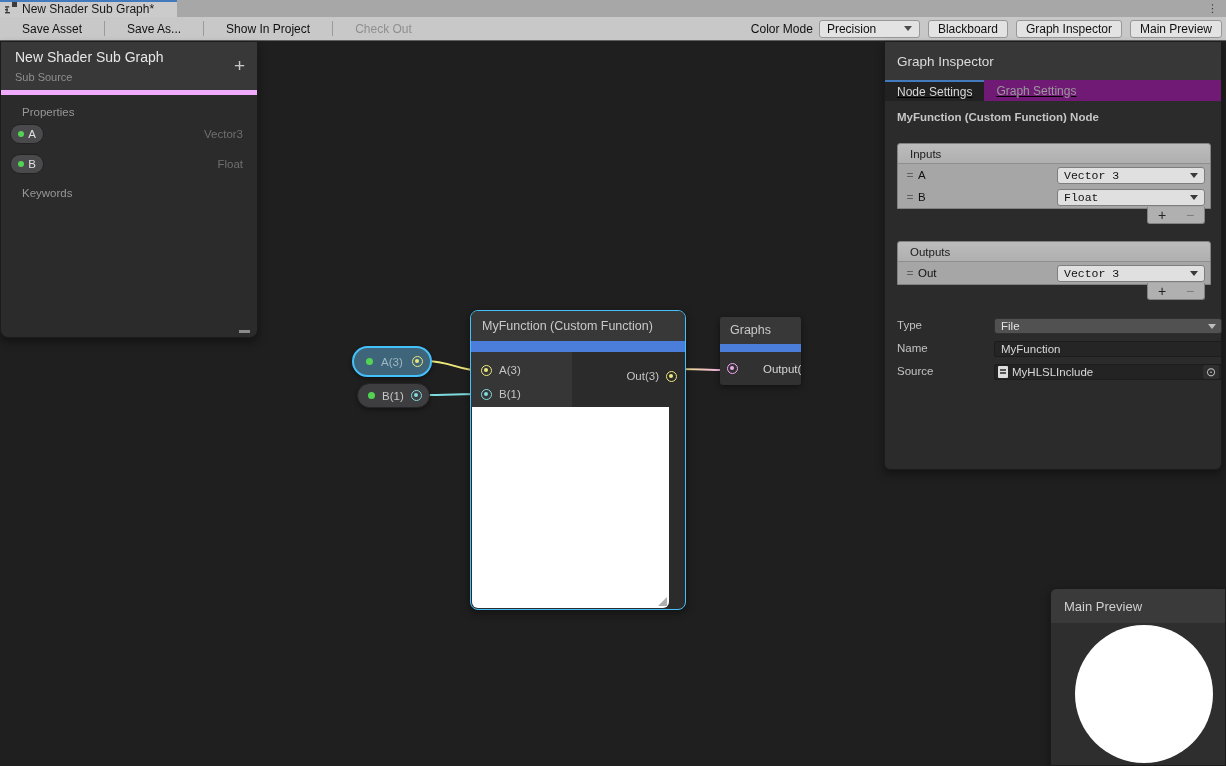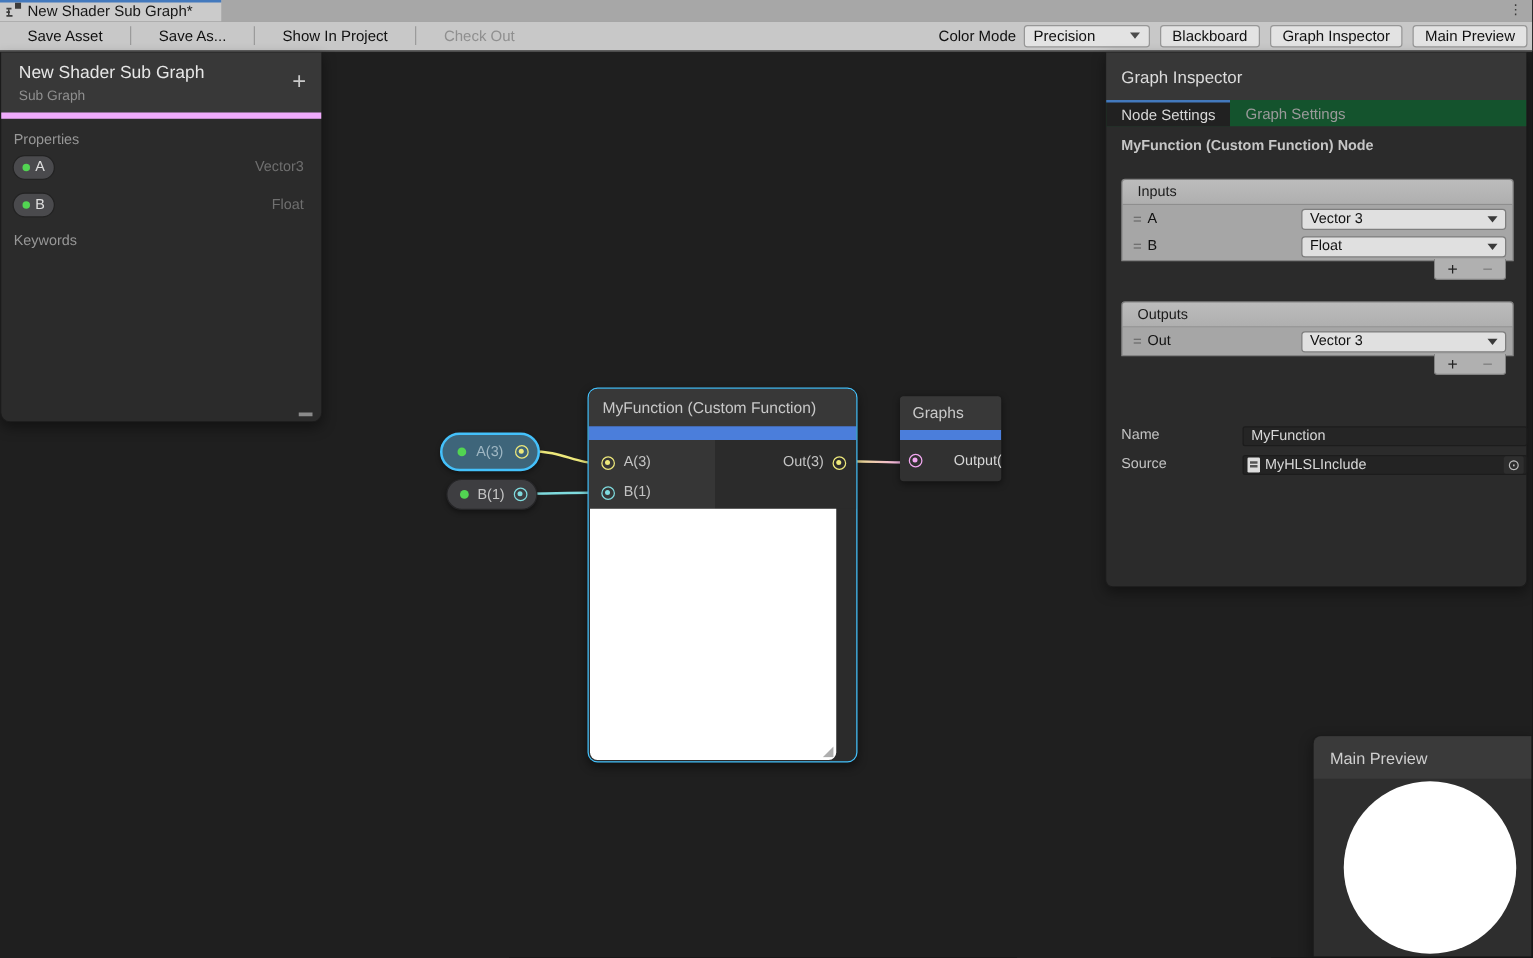--- a/index.html
+++ b/index.html
@@ -54,21 +54,21 @@
   .node-fn { position:absolute; left:470px; top:310px; width:216px; height:300px; background:#2B2B2B;
              border:1.5px solid var(--selection-blue,#44C1FB); border-radius:8px; overflow:hidden;
              box-shadow:0 3px 8px rgba(0,0,0,.45); }
   .node-title { height:30px; background:#383838; color:#C9C9C9; font-size:12.5px; line-height:30px; padding-left:11px; white-space:nowrap; }
   .node-strip { height:11px; background:var(--node-accent-blue,#4B7EDB); }
   .node-body { height:55px; display:flex; }
   .in-col { width:101px; background:#363636; padding-top:6px; }
   .out-col { flex:1; background:#2B2B2B; padding:6px 8px 0 0; display:flex; flex-direction:column; align-items:flex-end; }
   .prow { display:flex; align-items:center; gap:7px; height:24px; padding-left:10px; }
   .prow .plabel { font-size:11.5px; color:#C4C4C4; }
-  .orow { display:flex; align-items:center; gap:7px; height:24px;margin-left:28px; }
+  .orow { display:flex; align-items:flex-end; gap:7px; height:24px;margin-left:28px; }
   .orow .plabel { font-size:11.5px; color:#C4C4C4; }
   .node-preview { position:absolute; left:1px; top:96px; width:197px; height:201px; background:#FFFFFF;
                   border-radius:0 0 6px 6px; }
   .preview-grip { position:absolute; right:2px; bottom:2px; width:9px; height:9px; background:#9A9A9A;
                   clip-path:polygon(100% 0, 100% 100%, 0 100%); opacity:.8; }
 
   
   .node-out { position:absolute; left:720px; top:317px; width:81px; height:68px; background:#313131;
               border-radius:3px; overflow:hidden; box-shadow:0 2px 6px rgba(0,0,0,.45); }
   .node-out .node-title { height:27px; line-height:27px; padding-left:10px; font-size:12.5px; }
@@ -78,48 +78,48 @@
 
   
   .panel { position:absolute; background:#2B2B2B; box-shadow:0 4px 10px rgba(0,0,0,.4); }
 
   
   .blackboard { left:0; top:42px; width:258px; height:296px; border-radius:0 0 8px 8px; border:1px solid #1B1B1B; border-top:none; }
   .bb-header { height:53px; background:#383838; border-bottom:5px solid #f0abfc; position:relative; padding:7px 0 0 14px; }
   .bb-title { font-size:14px; color:#E6E6E6; }
   .bb-sub { font-size:11px; color:#8F8F8F; margin-top:6px; }
   .bb-add { position:absolute; right:12px; top:14px; font-size:19px; color:#C9C9C9; line-height:1; cursor:default; }
-  .bb-section { font-size:11.5px; color:#979797; padding-left:10px; }
+  .bb-section { font-size:11.5px; color:#979797; padding-left:21px; }
   .bb-sec-props { margin-top:11px; }
   .bb-row { position:relative; height:28px; margin-top:2px; display:flex; align-items:center; }
   .bb-pill { margin-left:9px; width:34px; height:20px; border-radius:10px; background:#4A4A4D; border:1px solid #222;
              display:flex; align-items:center; justify-content:center; gap:4px; }
   .bb-pill .gdot { width:6px; height:6px; }
   .bb-pill-name { font-size:11.5px; color:#E0E0E0; }
   .bb-type { position:absolute; right:14px; font-size:11.5px; color:#6F6F6F; }
   .bb-sec-keys { margin-top:9px; }
   .bb-resize { position:absolute; right:7px; bottom:4px; width:11px; height:3px; background:#8A8A8A; }
 
   
   .inspector { left:884px; top:42px; width:338px; height:428px; border-radius:0 0 6px 6px; border:1px solid #1B1B1B; border-top:none; }
   .gi-header { height:38px; background:#373737; display:flex; align-items:center; padding-left:12px; }
   .gi-title { font-size:13.5px; color:#DCDCDC; }
-  .gi-tabs { height:21px; display:flex; background:#14532d; }
+  .gi-tabs { height:21px; display:flex; background:#701a75;text-decoration:underline; }
   .gi-tab { height:100%; display:flex; align-items:center; padding:0 12px; font-size:12px; color:#9A9A9A; }
   .gi-tab.active { background:#212121; border-top:2px solid var(--tab-accent-blue,#4379BD); color:#D8D8D8; }
   .gi-heading { margin:10px 0 0 12px; font-size:11.5px; font-weight:bold; color:#C6C6C6; }
 
   .rl-box { position:absolute; left:12px; width:314px; background:#A6A6A6; border:1px solid #828282; border-radius:3px 3px 0 0; }
   .rl-head { height:20px; background:linear-gradient(#BCBCBC,#AFAFAF); border-bottom:1px solid #8E8E8E;
              display:flex; align-items:center; padding-left:12px; font-size:11.5px; color:#1A1A1A; border-radius:3px 3px 0 0; }
   .rl-row { height:22px; display:flex; align-items:center; position:relative; }
   .rl-drag { width:16px; text-align:center; font-size:12px; color:#5F5F5F; margin-left:4px; }
   .rl-name { font-size:11.5px; color:#111; }
-  .dd-list { position:absolute; right:5px; width:164px; height:17px; background:#E0E0E0; border:1px solid #7E7E7E;
-             border-radius:3px; display:flex; align-items:center; padding:0 6px; font-size:11.5px; color:#111; }
+  .dd-list { position:absolute; right:5px; width:148px; height:17px; background:#E0E0E0; border:1px solid #7E7E7E;
+             border-radius:3px; display:flex; align-items:center; padding:0 6px; font-size:11.5px; color:#111;font-family:Liberation Mono, monospace; }
   .dd-list .arrow-dn { position:absolute; right:6px; border-top-color:#3A3A3A; }
   .rl-footer { position:absolute; width:58px; height:17px; background:#B0B0B0; border:1px solid #828282; border-top:none;
                border-radius:0 0 3px 3px; display:flex; align-items:center; justify-content:space-around; }
   .rl-footer span { font-size:14px; line-height:1; color:#222; }
   .rl-footer .rm { color:#7C7C7C; }
 
   .fld-row { position:absolute; left:12px; width:314px; height:16px; }
   .fld-label { position:absolute; left:0; top:1px; font-size:11.5px; color:#C2C2C2; }
   .dd-dark { position:absolute; left:97px; top:0; width:228px; height:16px; background:#515151; border:1px solid #303030;
              border-radius:3px; display:flex; align-items:center; padding:0 6px; font-size:11.5px; color:#E2E2E2; }
@@ -239,21 +239,21 @@
     <div class="node-strip"></div>
     <div class="obody">
       <span class="port" style="--pc:var(--vector4)"></span>
       <span class="plabel">Output(4)</span>
     </div>
   </div>
 
   <div class="panel blackboard">
     <div class="bb-header">
       <div class="bb-title">New Shader Sub Graph</div>
-      <div class="bb-sub">Sub Graph</div>
+      <div class="bb-sub">Sub Source</div>
       <span class="bb-add">+</span>
     </div>
     <div class="bb-section bb-sec-props">Properties</div>
     <div class="bb-row">
       <span class="bb-pill">
         <span class="gdot"></span>
         <span class="bb-pill-name">A</span>
       </span>
       <span class="bb-type">Vector3</span>
     </div>
@@ -311,20 +311,27 @@
           <span>Vector 3</span>
           <span class="arrow-dn"></span>
         </span>
       </div>
     </div>
     <div class="rl-footer" style="left:262px; top:241px;">
       <span>+</span>
       <span class="rm">−</span>
     </div>
 
+    <div class="fld-row" style="top:276px;">
+      <span class="fld-label">Type</span>
+      <span class="dd-dark">
+        <span>File</span>
+        <span class="arrow-dn"></span>
+      </span>
+    </div>
     <div class="fld-row" style="top:322px;">
       <span class="fld-label">Source</span>
       <span class="obj-dark">
         <span class="doc-ico"></span>
         <span>MyHLSLInclude</span>
         <span class="obj-pick">⊙</span>
       </span>
     </div>
     <div class="fld-row" style="top:299px;">
       <span class="fld-label">Name</span>

